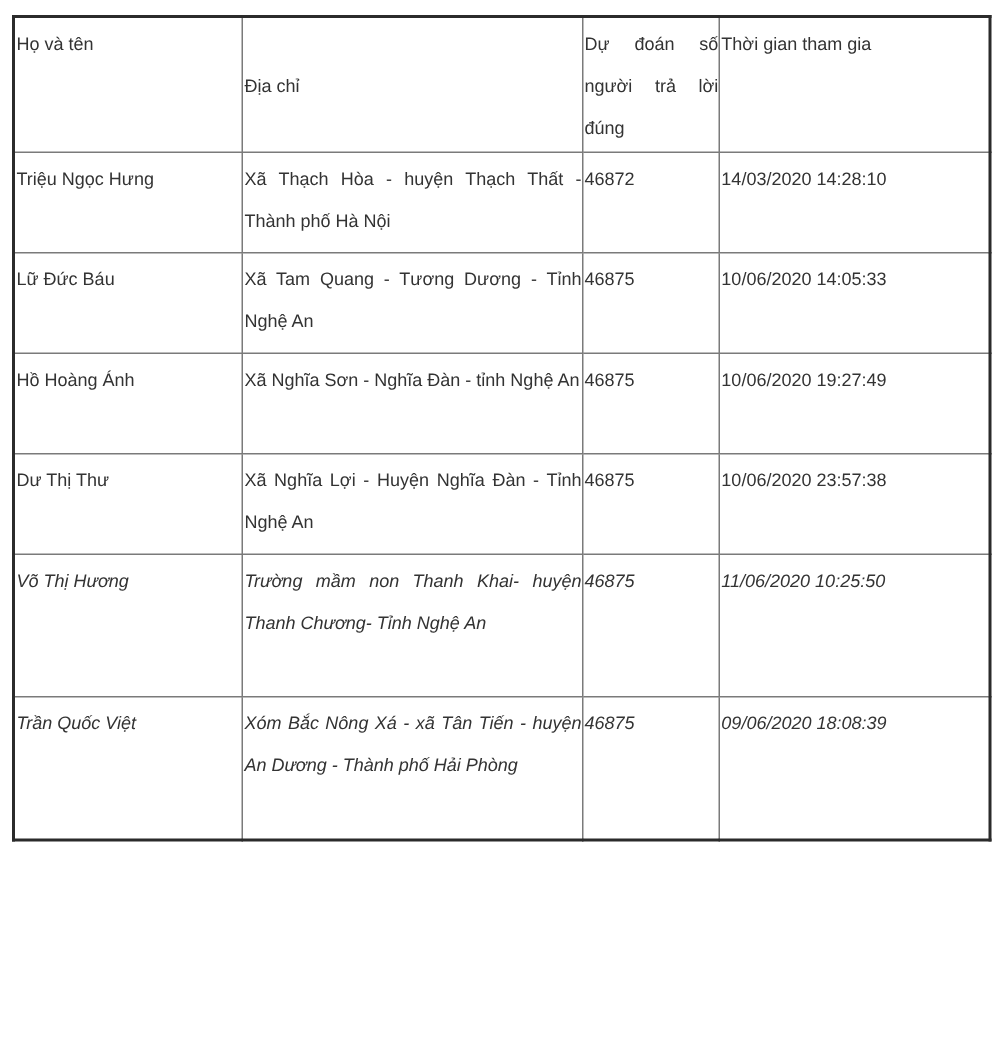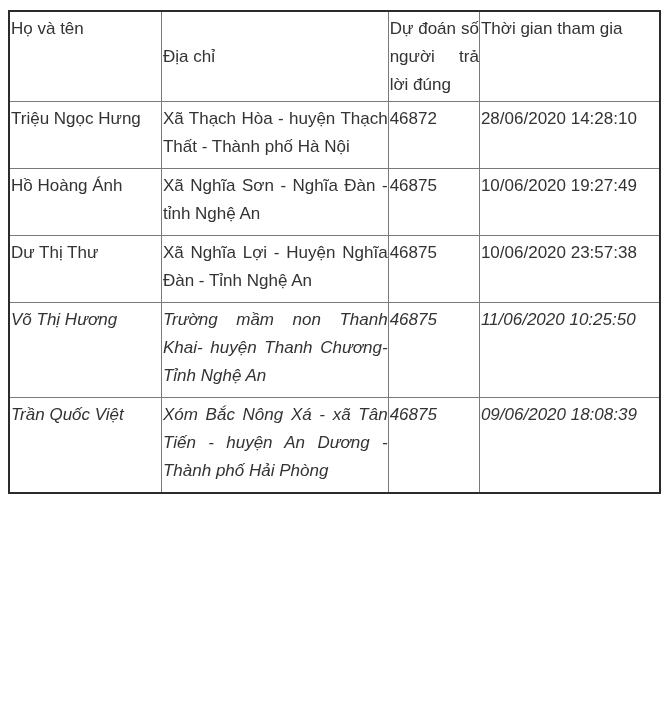--- a/index.html
+++ b/index.html
@@ -9,21 +9,21 @@
     position: absolute; left: 8px; top: 10px;
     border-collapse: collapse;
     border: 2px solid #2b2b2b;
     table-layout: fixed;
     width: 653px;
   }
   table.results td {
     border: 1px solid #7a7a7a;
     vertical-align: top;
     padding: 3px 0 0 1px;
-    font-size: 17px;
+    font-size: 12px;
     line-height: 28px;
     text-align: justify;
     word-wrap: break-word;
   }
   .h-name { height: 90px; }
   .hdr-addr { padding-top: 31px !important; }
   .col1 { width: 152px; }
   .col2 { width: 226px; }
   .col3 { width: 91px; }
   .col4 { width: 180px; }
@@ -44,21 +44,27 @@
       <tr class="h-name">
     <td>Họ và tên</td>
     <td class="hdr-addr">Địa chỉ</td>
     <td>Dự đoán số người trả lời đúng</td>
     <td>Thời gian tham gia</td>
   </tr>
   <tr class="r2">
     <td>Triệu Ngọc Hưng</td>
     <td>Xã Thạch Hòa - huyện Thạch Thất - Thành phố Hà Nội</td>
     <td>46872</td>
-    <td>28/06/2020 14:28:10</td>
+    <td>14/03/2020 14:28:10</td>
+  </tr>
+  <tr class="r2">
+    <td>Lữ Đức Báu</td>
+    <td>Xã Tam Quang - Tương Dương - Tỉnh Nghệ An</td>
+    <td>46875</td>
+    <td>10/06/2020 14:05:33</td>
   </tr>
   <tr class="r2">
     <td>Hồ Hoàng Ánh</td>
     <td>Xã Nghĩa Sơn - Nghĩa Đàn - tỉnh Nghệ An</td>
     <td>46875</td>
     <td>10/06/2020 19:27:49</td>
   </tr>
   <tr class="r2">
     <td>Dư Thị Thư</td>
     <td>Xã Nghĩa Lợi - Huyện Nghĩa Đàn - Tỉnh Nghệ An</td>

